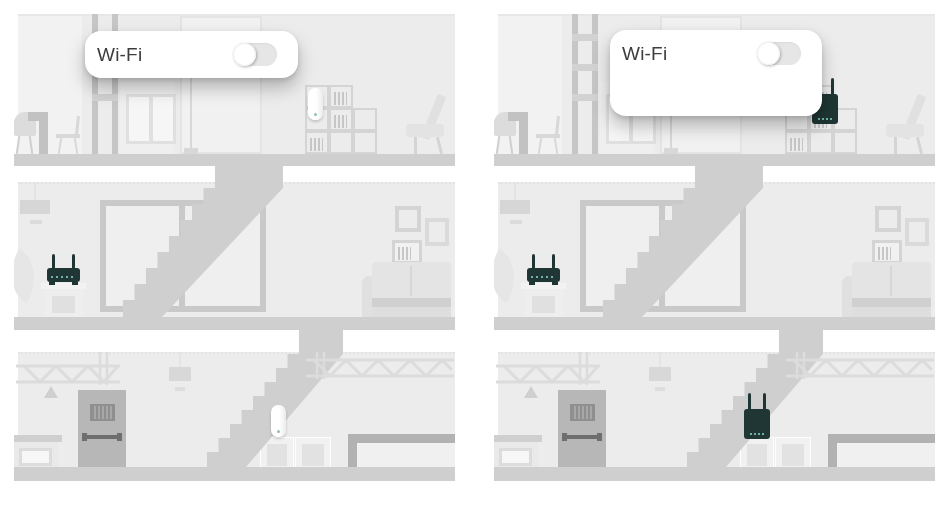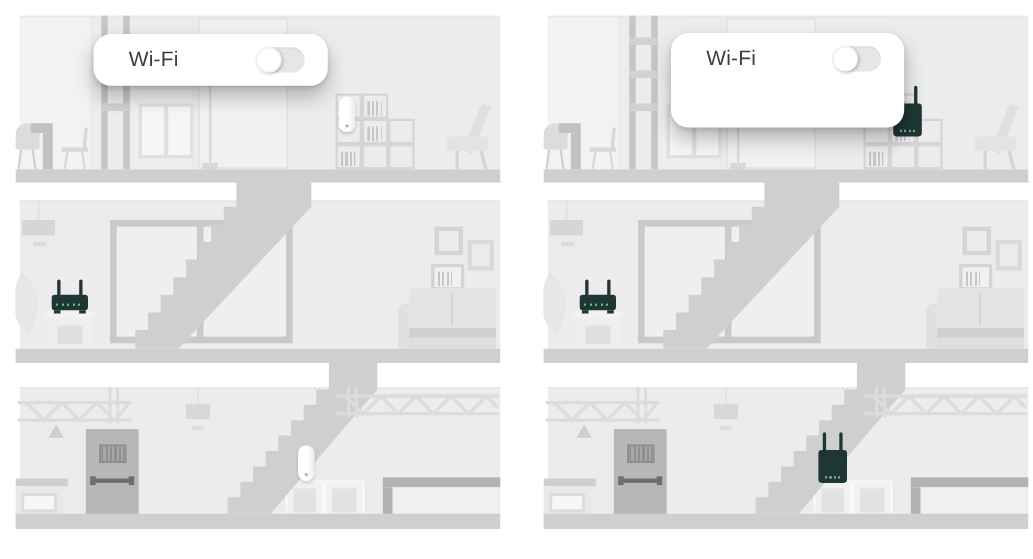--- a/index.html
+++ b/index.html
@@ -121,21 +121,21 @@
     background:repeating-linear-gradient(90deg,#6fb3a4 0 2px,transparent 2px 5px);}
   .rt-foot{position:absolute;top:28px;width:6px;height:3px;background:#1f3634;}
   .rt-f1{left:2px;}.rt-f2{left:25px;}
 
   
   .card{background:#ffffff;border-radius:16px;z-index:10;
     box-shadow:0 10px 18px rgba(0,0,0,.25),0 2px 5px rgba(0,0,0,.12);}
   .card-small{left:71px;top:17px;width:213px;height:47px;}
   .card-large{left:116px;top:16px;width:212px;height:86px;}
   .card-row{position:absolute;left:0;top:0;width:100%;height:47px;display:flex;align-items:center;}
-  .wifi-label{margin-left:32px;font-size:19px;color:#3d3d3d;letter-spacing:.2px;}
+  .wifi-label{margin-left:12px;font-size:19px;color:#3d3d3d;letter-spacing:.2px;}
   .toggle{position:absolute;right:21px;top:12px;width:44px;height:23px;border-radius:12px;background:#e6e6e6;
     box-shadow:inset 0 1px 2px rgba(0,0,0,.05);cursor:pointer;}
   .knob{position:absolute;left:0;top:0;width:23px;height:23px;border-radius:50%;background:#ffffff;
     box-shadow:1px 1px 3px rgba(0,0,0,.28),inset 0 0 0 1px #f0f0f0;}
 </style>
 </head>
 <body>
 
 <div class="panel panel-left" data-variant="white">
   <div class="el wall w1"></div>

